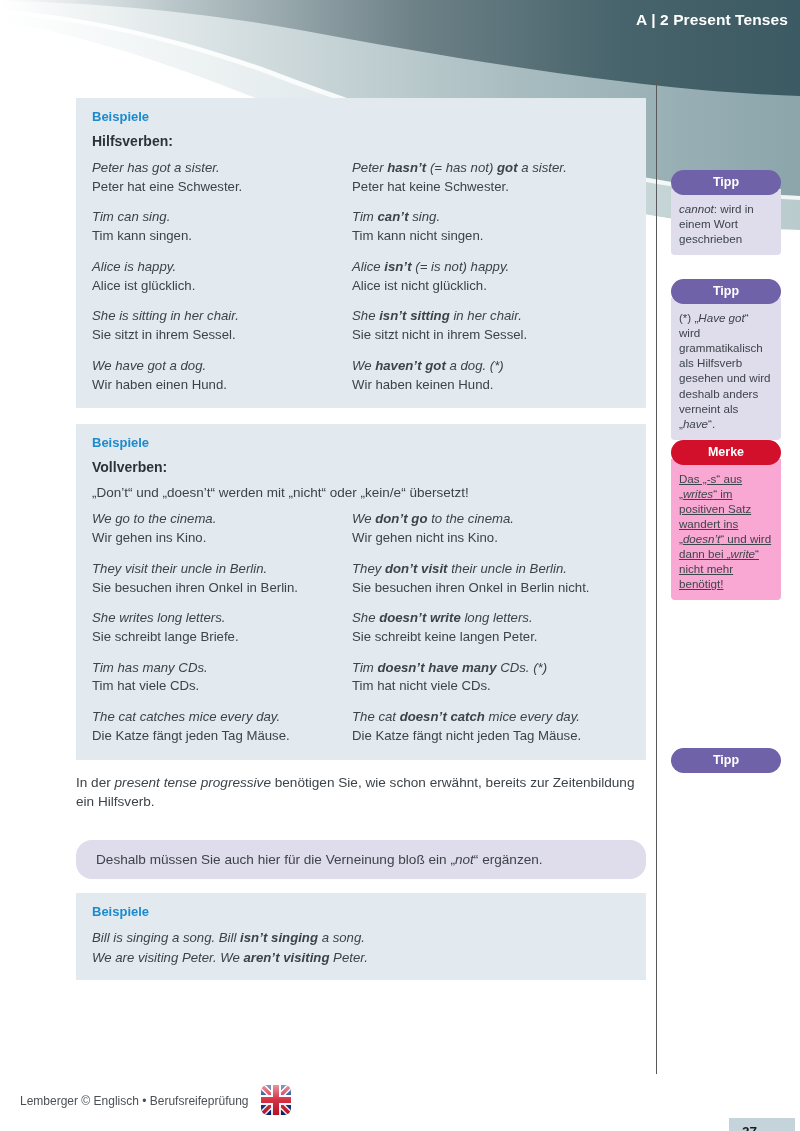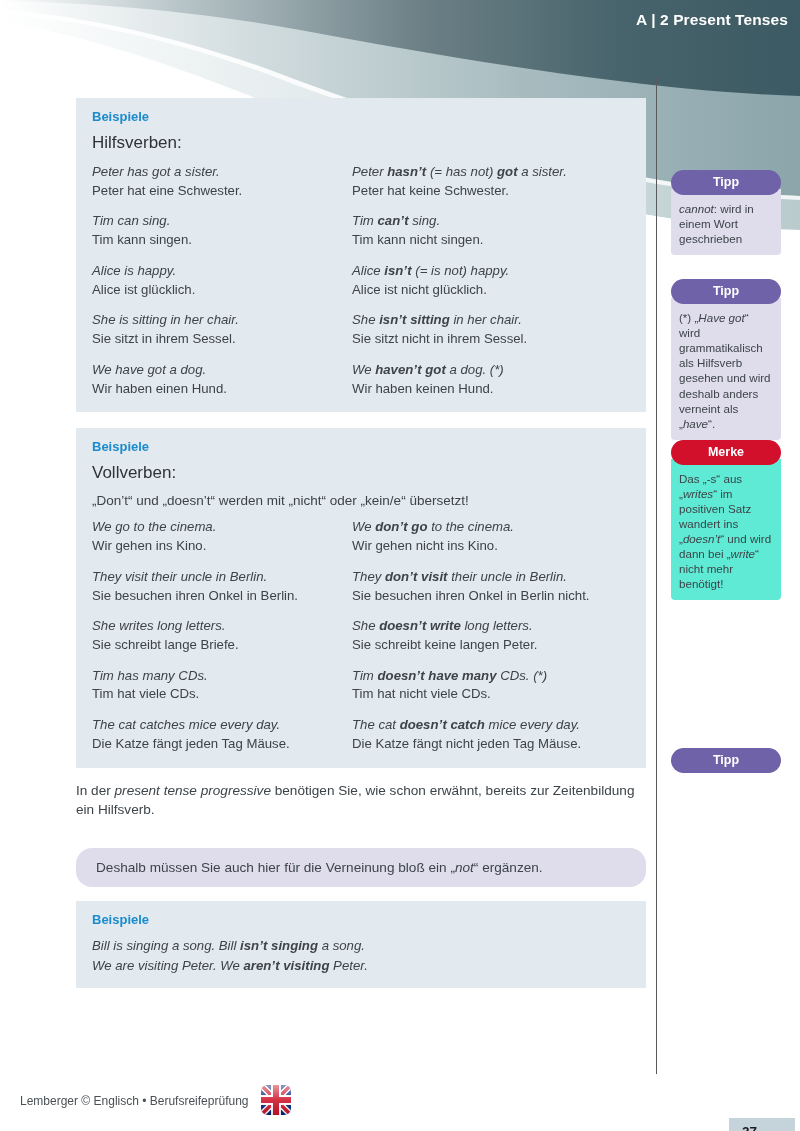--- a/index.html
+++ b/index.html
@@ -64,22 +64,22 @@
   .exbox.tight { padding-bottom: 12px; }
 
   .ex-title {
     color: #1b8bcd;
     font-size: 13px;
     font-weight: bold;
     margin: 0 0 9px 0;
   }
   .ex-sub {
     color: #2e3338;
-    font-size: 17px;
-    font-weight: normal;
+    font-size: 14px;
+    font-weight: bold;
     margin: 0 0 10px 0;
   }
   .ex-note {
     font-size: 13.5px;
     margin: 0 0 10px 0;
     color: #3d4449;
   }
 
   .pair-grid {
     display: grid;
@@ -145,21 +145,21 @@
   .sb-body {
     font-size: 11.6px;
     line-height: 1.3;
     padding: 7px 8px 9px 8px;
     margin-top: -6px;
     padding-top: 12px;
     border-radius: 0 0 4px 4px;
     color: #3d4449;
   }
   .sb-body.tipp { background: #dfdcec; }
-  .sb-body.merke { background: #5eead4; }
+  .sb-body.merke { background: #f9a8d4; text-decoration: underline; }
 
   
   .footer {
     position: absolute;
     left: 0;
     top: 1086px;
     width: 800px;
     padding-left: 20px;
   }
   .footer-text {

